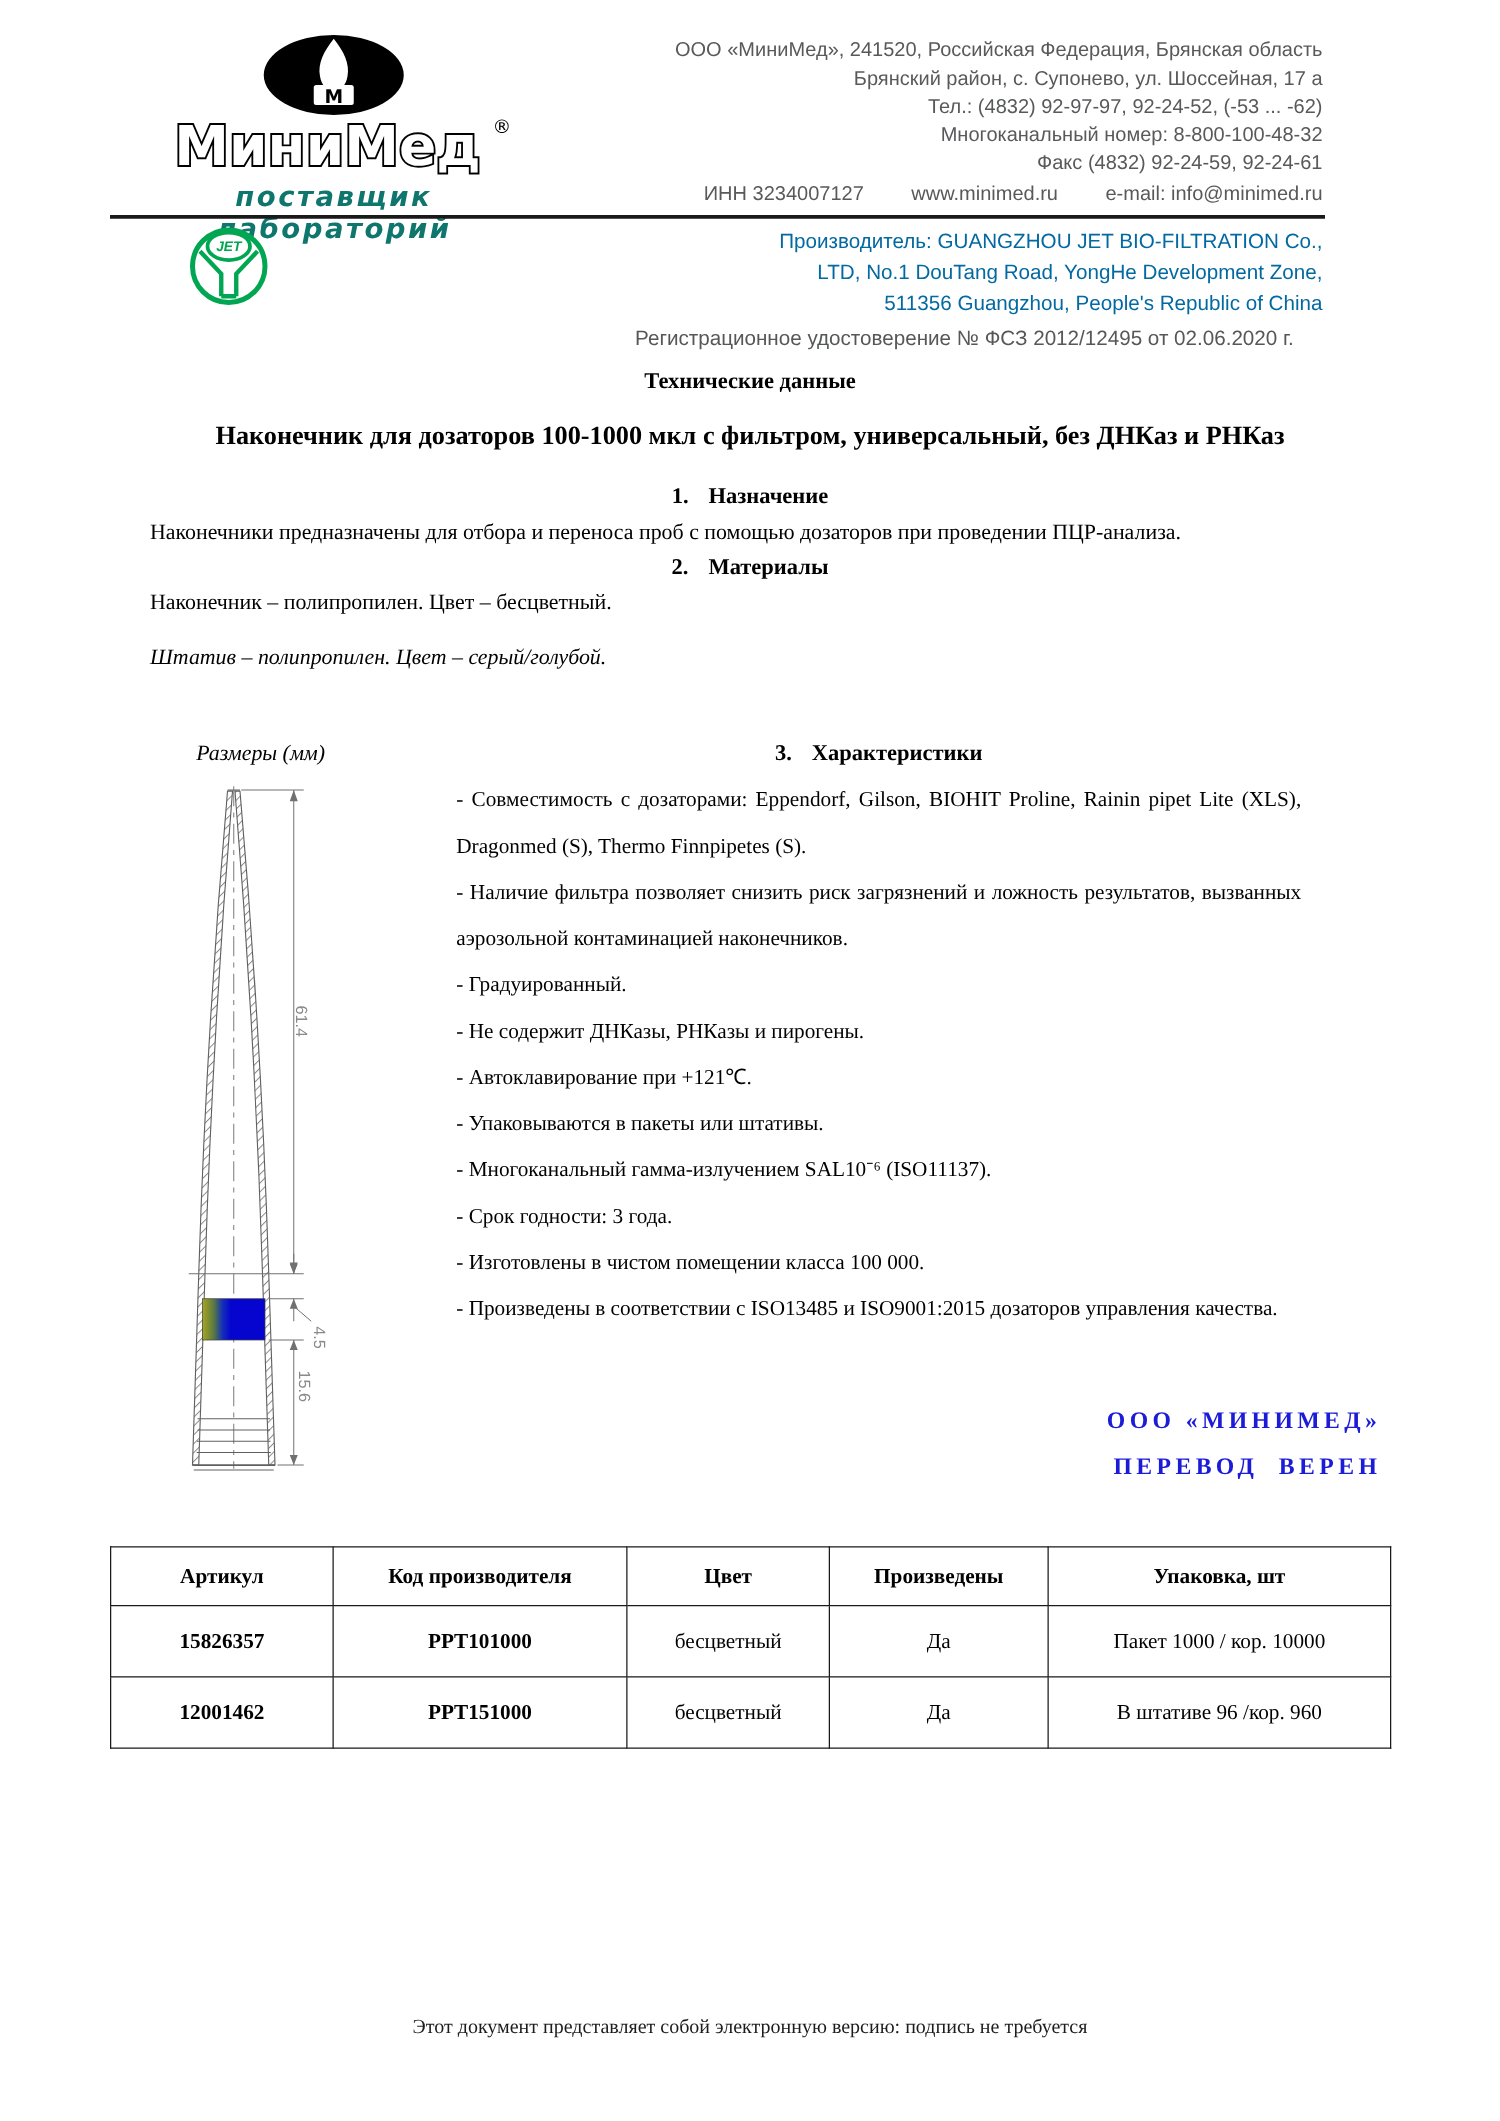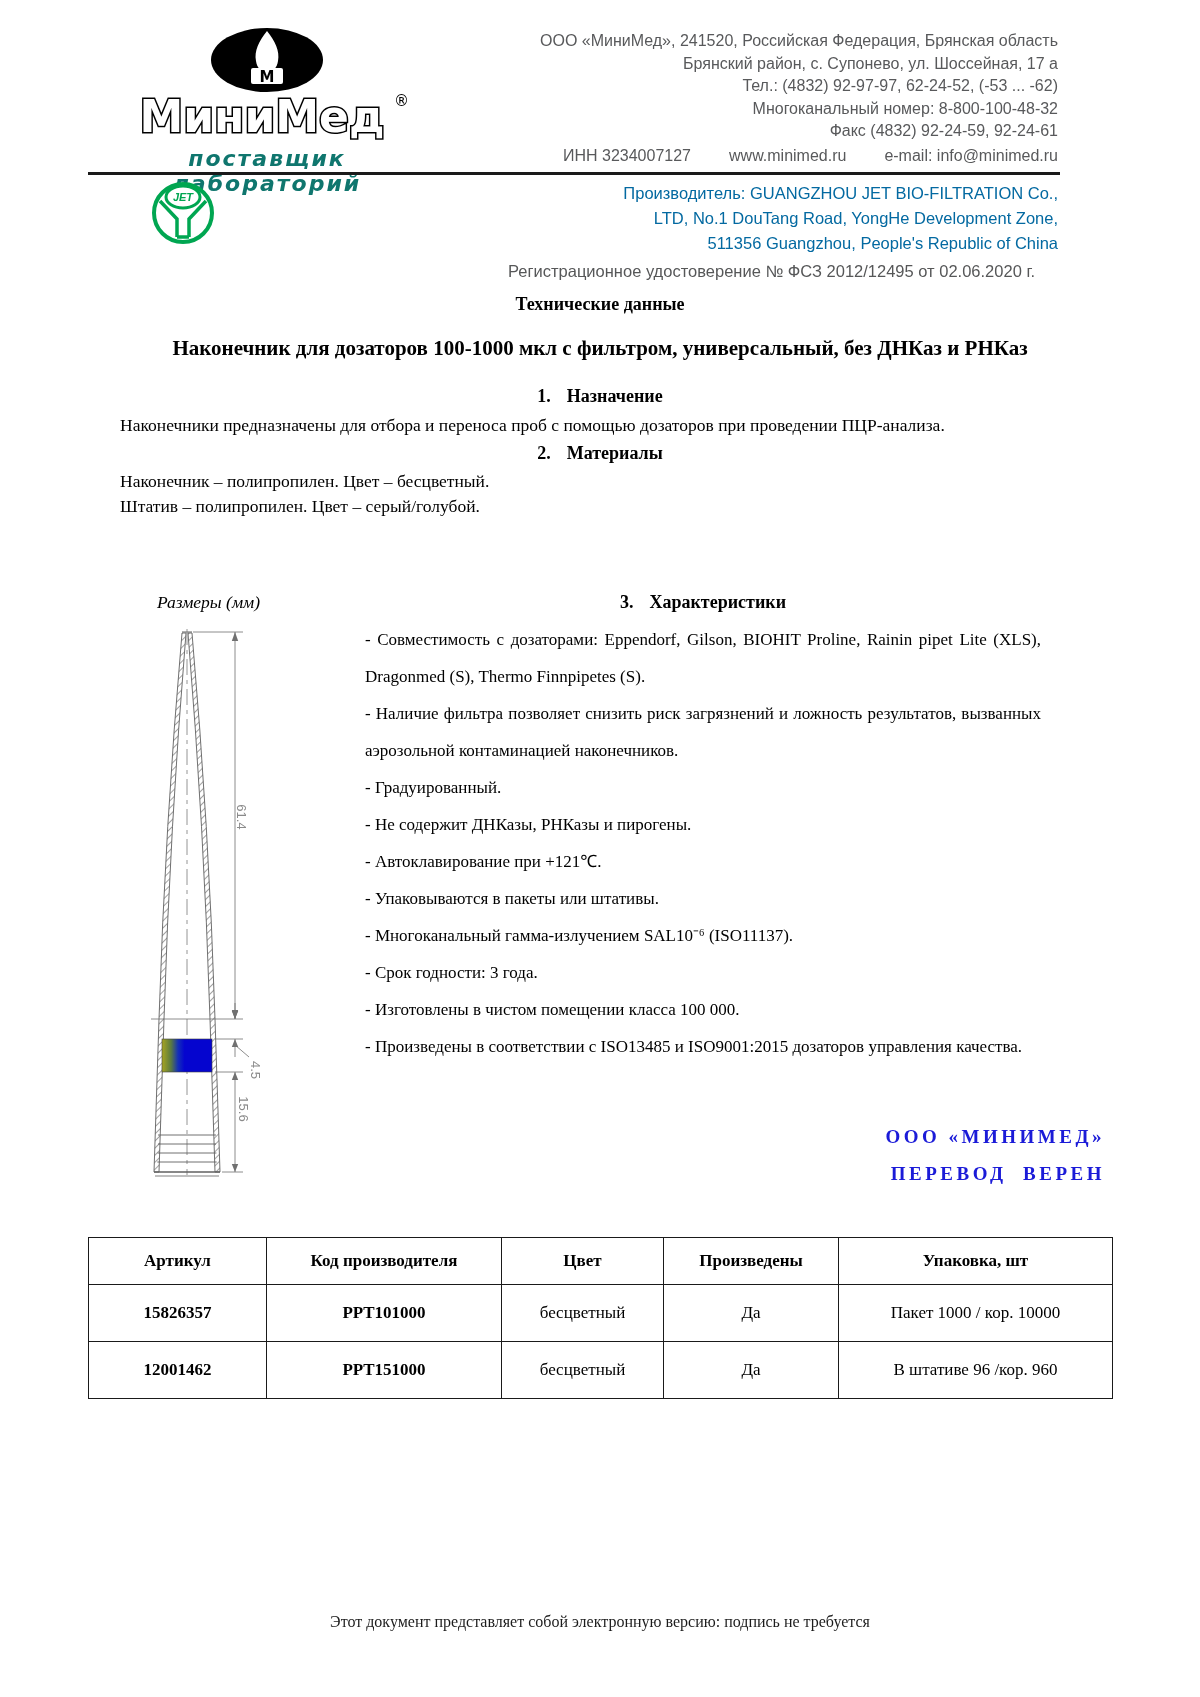--- a/index.html
+++ b/index.html
@@ -43,21 +43,21 @@
   .tech-heading { position:absolute; top:294px; left:0; width:100%; text-align:center; font-weight:bold; font-size:18px; }
   .product-title { position:absolute; top:336px; left:0; width:100%; text-align:center; font-weight:bold; font-size:21px; }
   .sec-heading { position:absolute; left:0; width:100%; text-align:center; font-weight:bold; font-size:18px; }
   .sec-heading .num { margin-right:16px; }
   .h-naznachenie { top:386px; }
   .h-materialy  { top:443px; }
   .h-har { left:365px; width:676px; top:592px; }
   .body-line { position:absolute; left:120px; font-size:17.5px; }
   .p-naznachenie { top:415px; }
   .mat-1 { top:471px; }
-  .mat-2 { top:496px; }
+  .mat-2 { top:515px;font-style:italic; }
   .dims-label { position:absolute; left:157px; top:592px; font-style:italic; font-size:17.5px; }
   .char-list {
     position:absolute; left:365px; top:621px; width:676px;
     font-size:17px; line-height:37px; text-align:justify;
   }
   .drawing { position:absolute; left:145px; top:627px; }
   
   .stamp { position:absolute; left:435px; top:1126px; width:670px; text-align:right; color:#1b1bd8; }
   .stamp-line1 { font-weight:bold; font-size:19px; letter-spacing:3.5px; }
   .stamp-line2 { font-weight:bold; font-size:19px; letter-spacing:3.5px; margin-top:15px; white-space:pre; }
@@ -87,21 +87,21 @@
     <svg class="logo-wordmark" width="290" height="56" viewBox="0 0 290 56">
       <text x="140" y="42" text-anchor="middle" font-family="DejaVu Sans, sans-serif" font-size="44" font-weight="bold" fill="#ffffff" stroke="#000000" stroke-width="3" paint-order="stroke">МиниМед</text>
       <text x="272" y="16" font-family="DejaVu Sans, sans-serif" font-size="15" fill="#000">®</text>
     </svg>
     <div class="logo-tagline">поставщик лабораторий</div>
   </div>
 
   <div class="contact-block">
     <div>ООО «МиниМед», 241520, Российская Федерация, Брянская область</div>
     <div>Брянский район, с. Супонево, ул. Шоссейная, 17 а</div>
-    <div>Тел.: (4832) 92-97-97, 62-24-52, (-53 ... -62)</div>
+    <div>Тел.: (4832) 92-97-97, 92-24-52, (-53 ... -62)</div>
     <div>Многоканальный номер: 8-800-100-48-32</div>
     <div>Факс (4832) 92-24-59, 92-24-61</div>
     <div class="inn-row">
       <span>ИНН 3234007127</span>
       <span>www.minimed.ru</span>
       <span>e-mail: info@minimed.ru</span>
     </div>
   </div>
 
   <div class="header-rule"></div>

